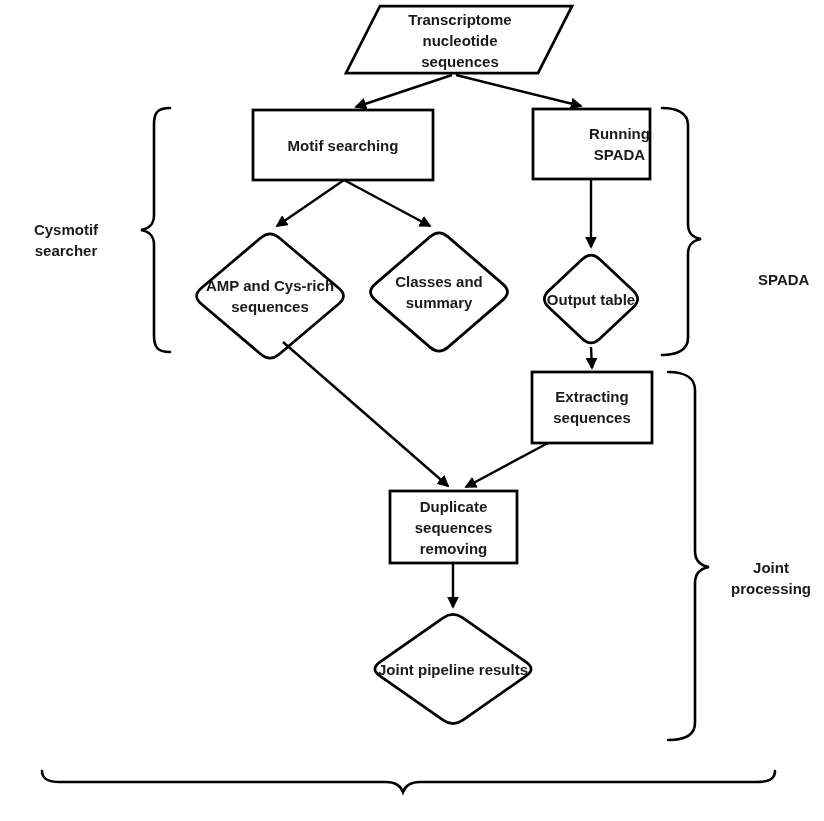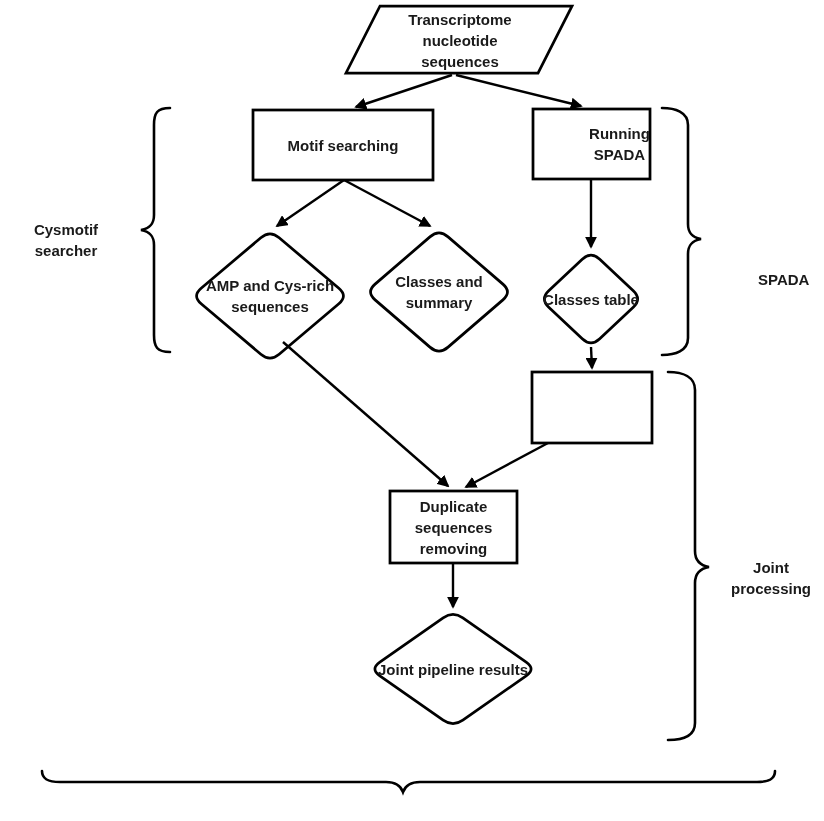--- a/index.html
+++ b/index.html
@@ -54,21 +54,22 @@
     <path class="brace" d="M 662 108 C 675 108, 688 112, 688 125 L 688 224 C 688 232, 691 237, 701 239 C 691 241, 688 246, 688 254 L 688 338 C 688 351, 675 355, 662 355"></path>
     <path class="brace" d="M 668 372 C 683 372, 695 377, 695 390 L 695 551 C 695 559, 698 565, 709 567 C 698 569, 695 575, 695 583 L 695 723 C 695 736, 683 740, 668 740"></path>
     <path class="brace" d="M 42 771 C 42 779, 48 782, 60 782 L 386 782 C 394 782, 400 784, 403 792 C 406 784, 412 782, 420 782 L 757 782 C 769 782, 775 779, 775 771"></path>
   </svg>
 
   <div class="lbl" style="left:390px; top:8px;  width:140px; height:64px;">Transcriptome nucleotide sequences</div>
   <div class="lbl" style="left:258px; top:112px; width:170px; height:66px;">Motif searching</div>
   <div class="lbl" style="left:534px; top:111px; width:115px; height:66px;margin-left:28px;">Running SPADA</div>
   <div class="lbl" style="left:198px; top:262px; width:144px; height:68px;">AMP and Cys-rich sequences</div>
   <div class="lbl" style="left:389px; top:262px; width:100px; height:60px;">Classes and summary</div>
-  <div class="lbl" style="left:536px; top:284px; width:110px; height:30px;">Classes table</div>
+  <div class="lbl" style="left:536px; top:284px; width:110px; height:30px;">Output table</div>
+  <div class="lbl" style="left:547px; top:374px; width:90px; height:66px;">Extracting sequences</div>
   <div class="lbl" style="left:408px; top:494px; width:91px; height:66px;">Duplicate sequences removing</div>
   <div class="lbl" style="left:368px; top:654px; width:170px; height:30px;">Joint pipeline results</div>
 
   <div class="lbl side-left" style="left:2px; top:228px; width:128px; height:24px;">Cysmotif searcher</div>
   <div class="lbl side-left" style="left:758px; top:228px; width:60px; height:22px;margin-top:40px;">SPADA</div>
   <div class="lbl side-left" style="left:716px; top:566px; width:110px; height:24px;">Joint processing</div>
 
 </div>
 
 </body></html>

